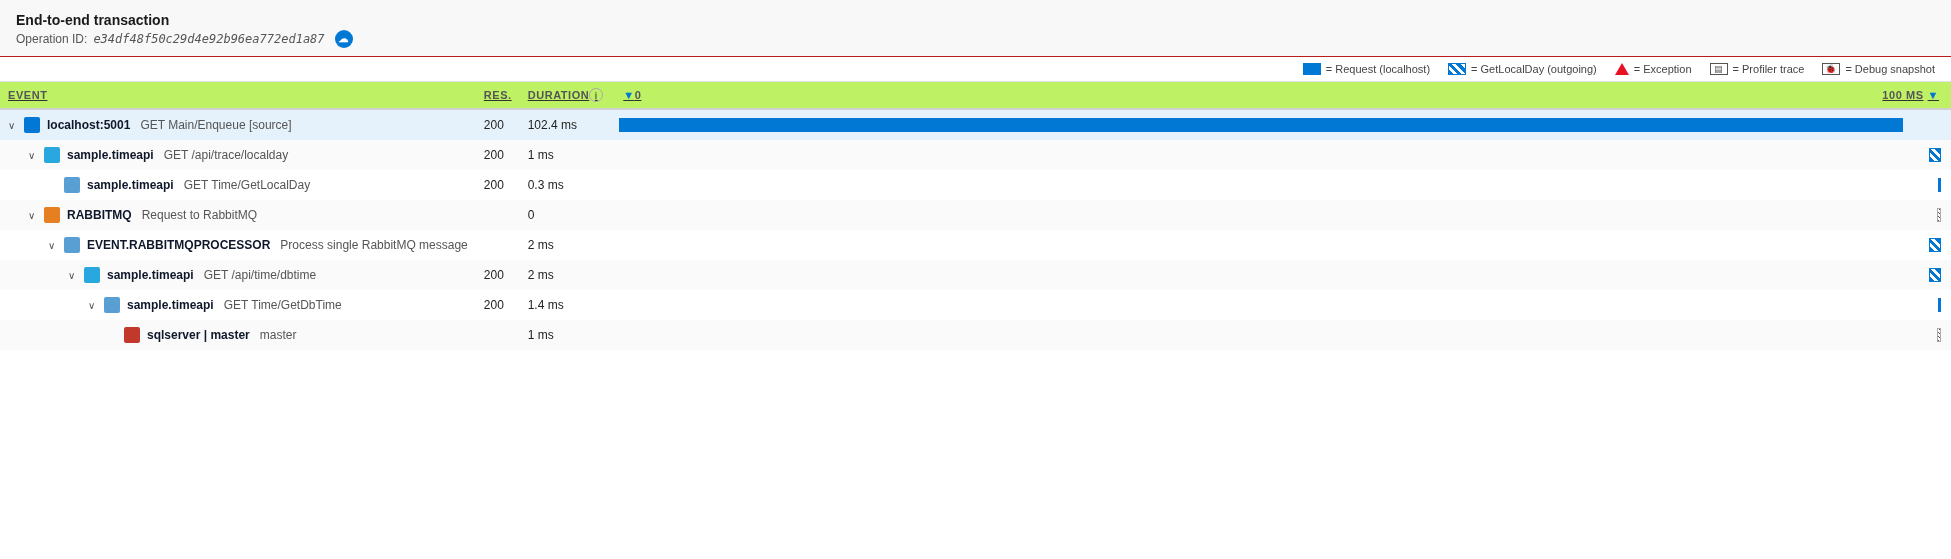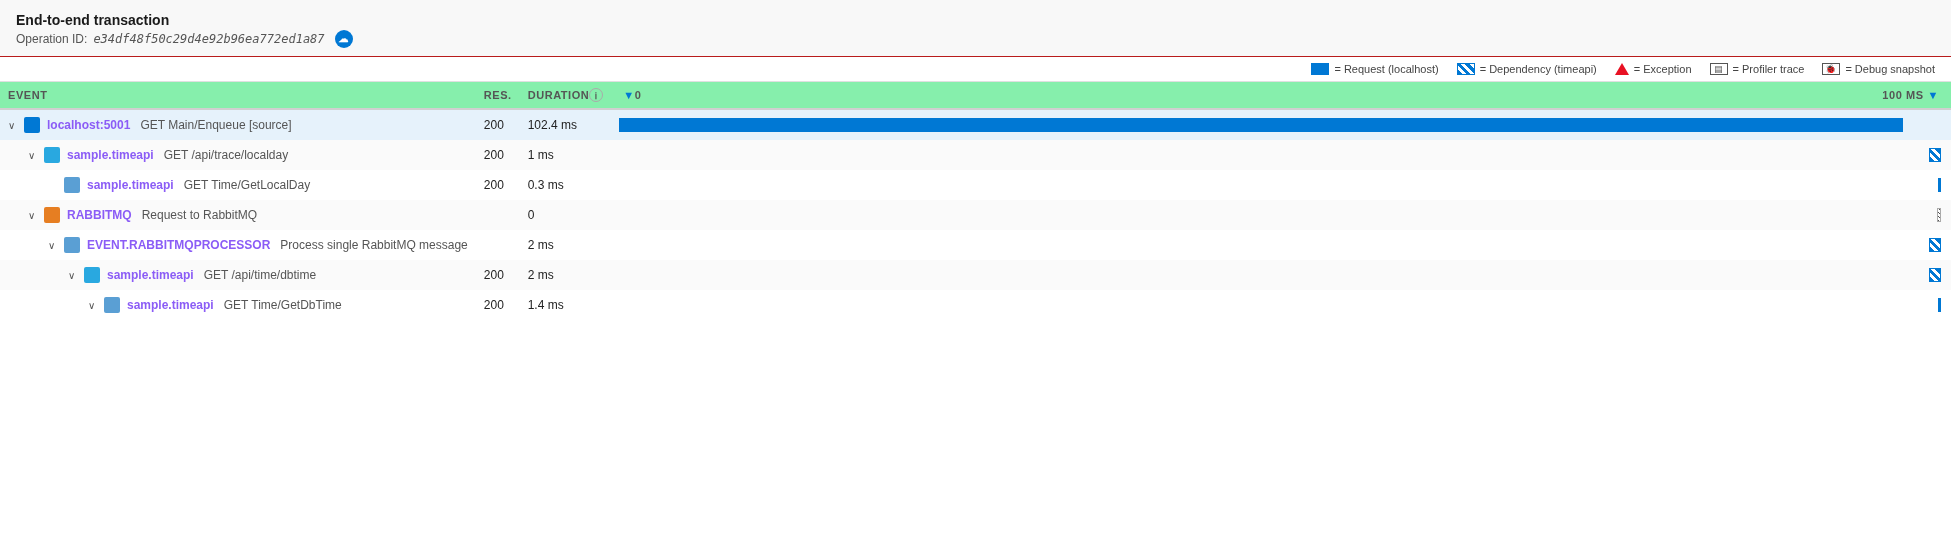--- a/index.html
+++ b/index.html
@@ -88,22 +88,23 @@
     }
     .table-container {
       width: 100%;
       overflow: hidden;
     }
     table {
       width: 100%;
       border-collapse: collapse;
     }
     thead tr {
-      background: #86efac;
+      background: #bef264;
       border-bottom: 2px solid #d0d0d0;
+      text-decoration: underline;
     }
     th {
       text-align: left;
       padding: 6px 8px;
       font-size: 11px;
       font-weight: 600;
       color: #555;
       text-transform: uppercase;
       letter-spacing: 0.05em;
       white-space: nowrap;
@@ -129,21 +130,21 @@
     }
     .chevron {
       font-size: 10px;
       color: #555;
       cursor: pointer;
       user-select: none;
       min-width: 12px;
     }
     .event-name {
       font-weight: 600;
-      color: #8b5cf6;
+      color: #0f172a;
     }
     .event-sub {
       color: #555;
       margin-left: 6px;
     }
     .th-timeline {
       position: relative;
     }
     .timeline-header {
       display: flex;
@@ -184,21 +185,21 @@
   </div>
 </div>
 
 <div class="legend-bar">
   <div class="legend-item">
     <div class="legend-box-solid"></div>
     <span>= Request (localhost)</span>
   </div>
   <div class="legend-item">
     <div class="legend-box-hatch"></div>
-    <span>= Dependency (timeapi)</span>
+    <span>= GetLocalDay (outgoing)</span>
   </div>
   <div class="legend-item">
     <div class="legend-triangle"></div>
     <span>= Exception</span>
   </div>
   <div class="legend-item">
     <div class="legend-profiler">▤</div>
     <span>= Profiler trace</span>
   </div>
   <div class="legend-item">
@@ -343,15 +344,32 @@
             </div>
           </td>
           <td>200</td>
           <td>1.4 ms</td>
           <td style="width: 100%;">
             <div style="position: relative; height: 20px; width: 100%;">
               <div style="position: absolute; right: 2px; top: 3px; width: 3px; height: 14px; background: rgb(0, 120, 212);"></div>
             </div>
           </td>
         </tr>
+        <tr>
+          <td>
+            <div class="event-cell" style="padding-left: 100px;">
+              <span class="chevron" style="min-width: 12px;"></span>
+              <span style="display: inline-block; width: 16px; height: 16px; border-radius: 2px; background: rgb(192, 57, 43); margin-right: 3px; flex-shrink: 0; text-align: center; line-height: 16px; font-size: 10px;"></span>
+              <span class="event-name">sqlserver | master</span>
+              <span class="event-sub">master</span>
+            </div>
+          </td>
+          <td></td>
+          <td>1 ms</td>
+          <td style="width: 100%;">
+            <div style="position: relative; height: 20px; width: 100%;">
+              <div style="position: absolute; right: 2px; top: 3px; width: 4px; height: 14px; background: repeating-linear-gradient(45deg, rgb(85, 85, 85) 0px, rgb(85, 85, 85) 1px, rgb(255, 255, 255) 1px, rgb(255, 255, 255) 3px); border: 1px solid rgb(170, 170, 170);"></div>
+            </div>
+          </td>
+        </tr>
       </tbody>
   </table>
 </div>
 
 </body></html>

